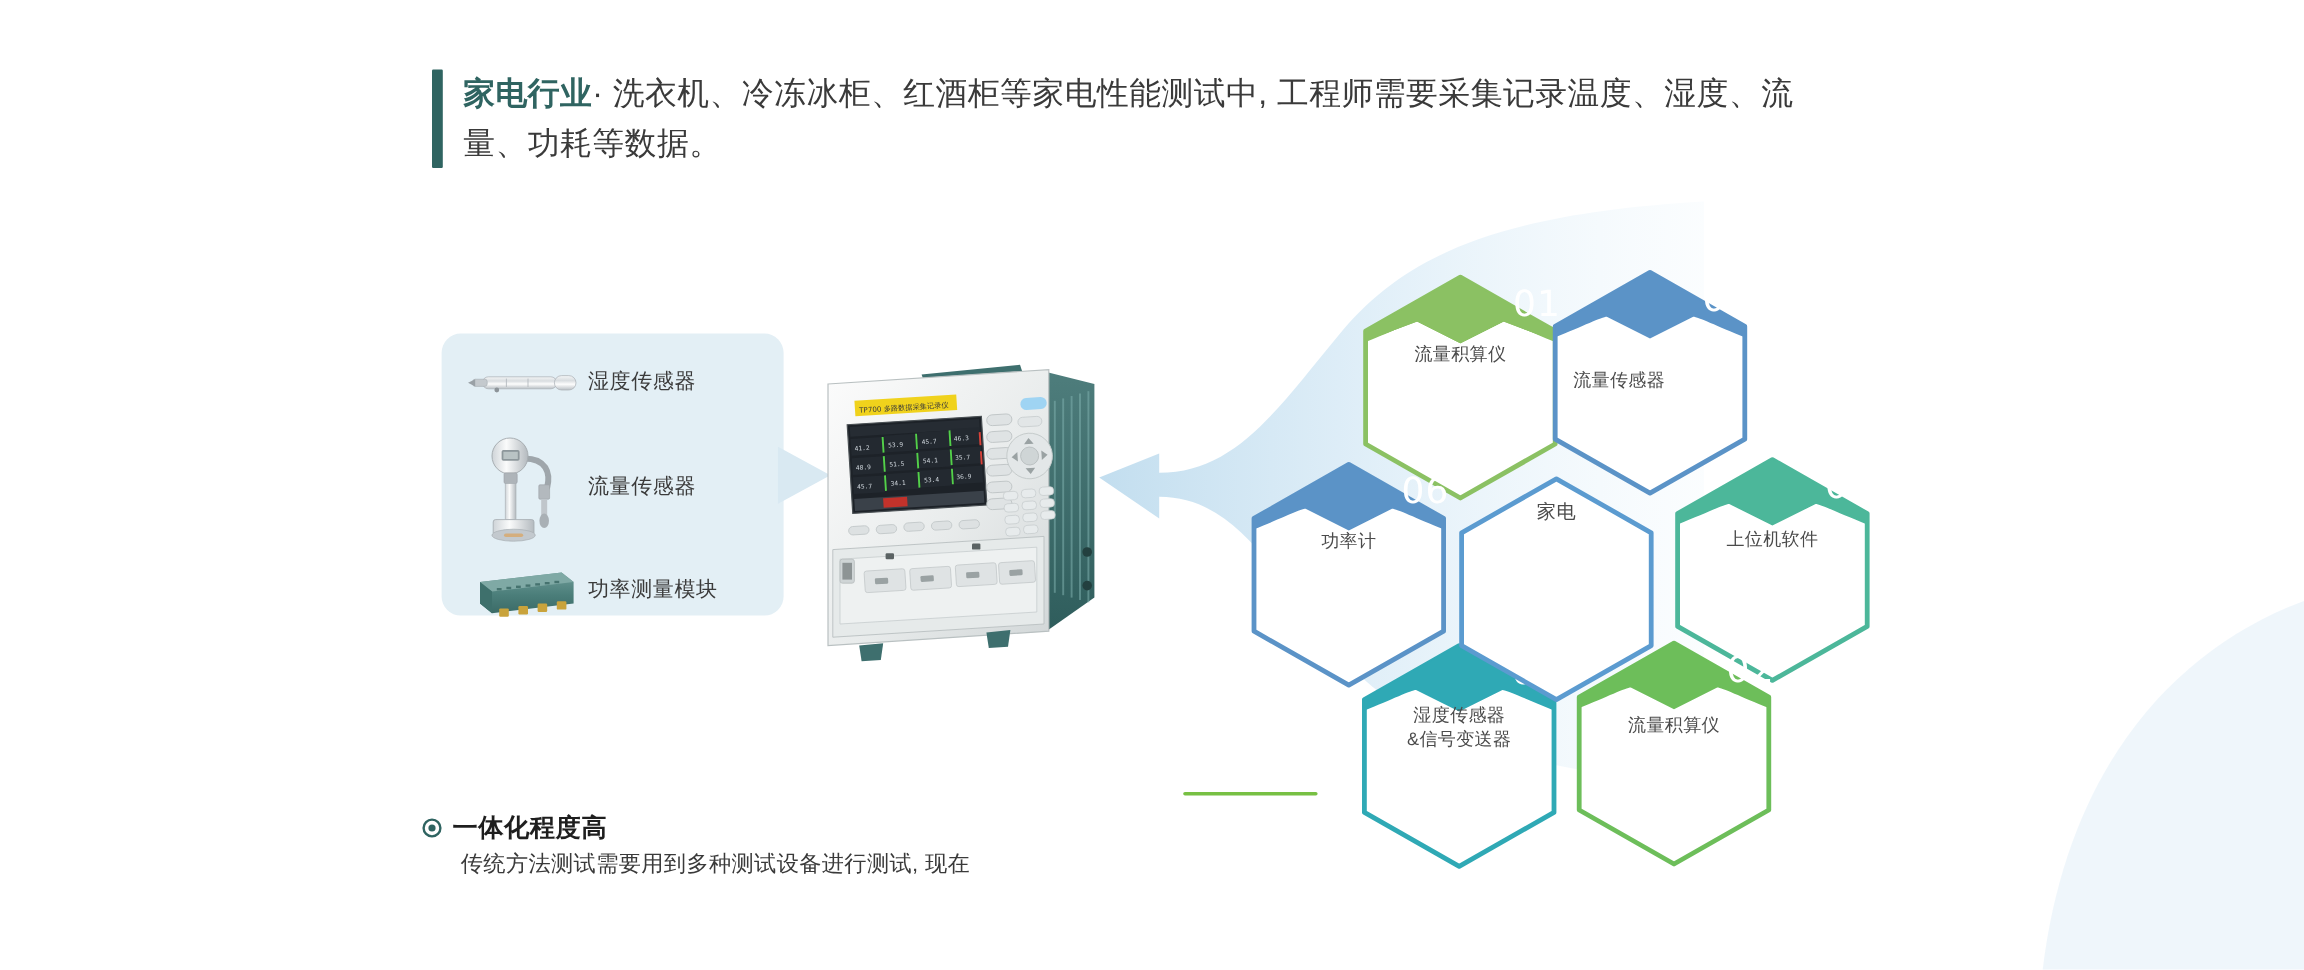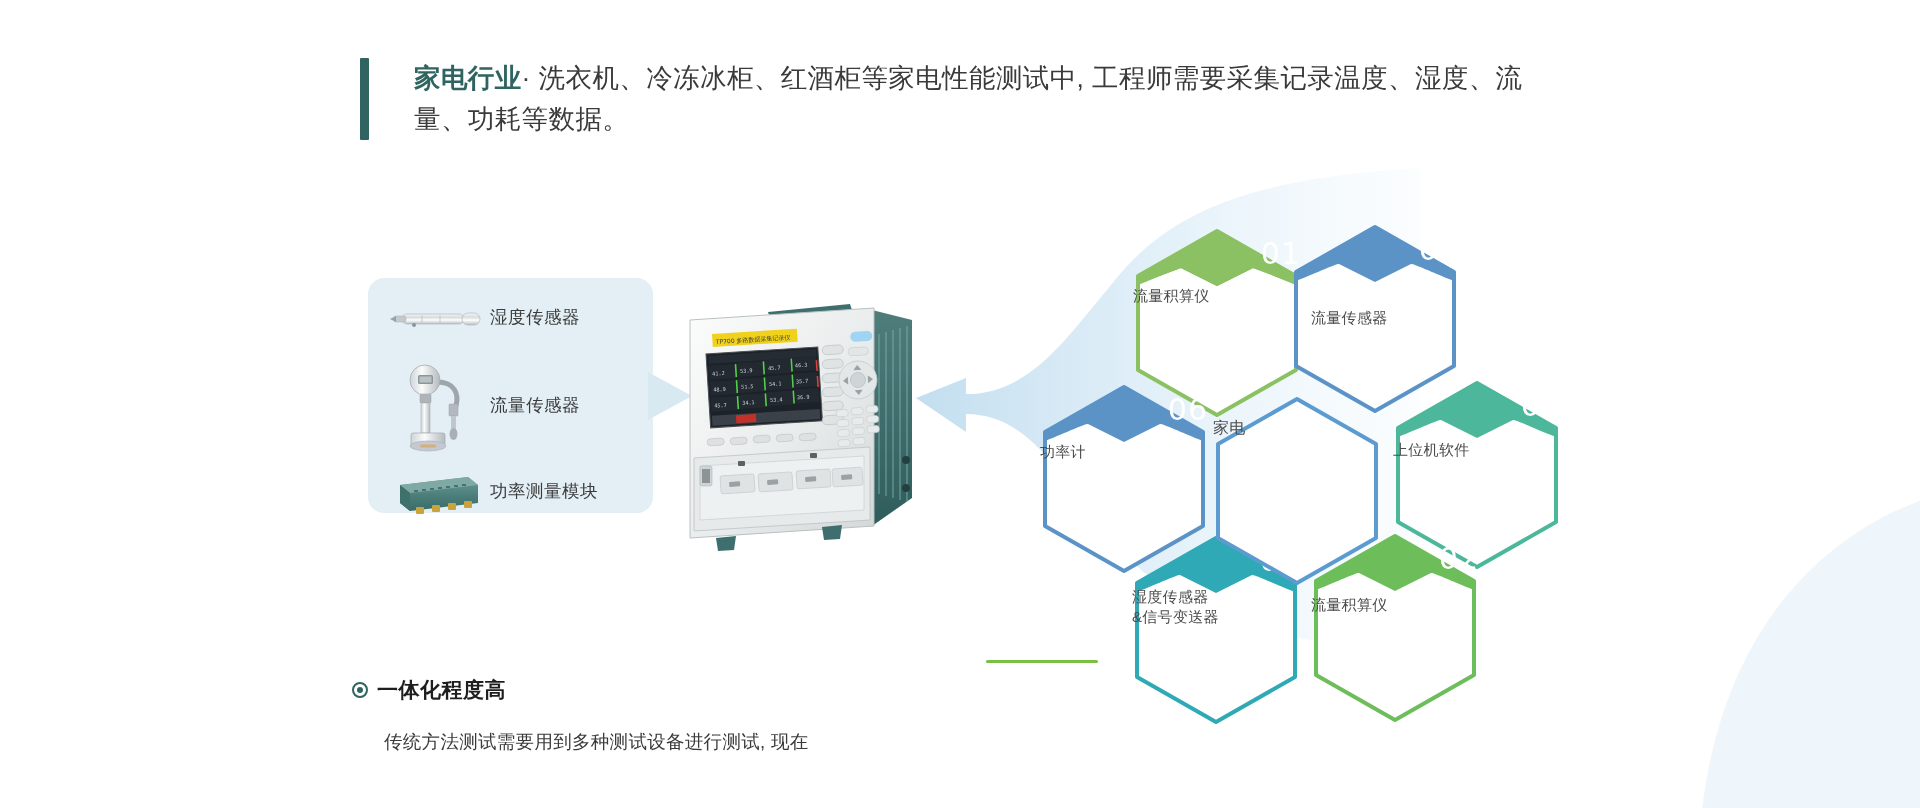--- a/index.html
+++ b/index.html
@@ -5,21 +5,21 @@
   * { box-sizing: border-box; margin: 0; padding: 0; }
   html, body {
     width: 1920px; height: 808px;
     background: #ffffff;
     font-family: "Liberation Sans", "DejaVu Sans", sans-serif;
     overflow: hidden;
   }
   #stage { position: relative; width: 1920px; height: 808px; background:#fff; }
 
   
-  .head-block { position:absolute; left:360px; top:58px; width:1180px; display:flex;gap:28px; }
+  .head-block { position:absolute; left:360px; top:58px; width:1180px; display:flex; }
   .head-bar { width:9px; background:#2f6461; border-radius:1px; flex:0 0 9px; margin-right:17px; }
   .head-text { font-size:26.5px; line-height:41px; color:#3a3a3a; letter-spacing:.4px; font-weight:500;}
   .head-text .hl { color:#2f6461; font-weight:700; }
 
   
   .sensor-card{
     position:absolute; left:368px; top:278px; width:285px; height:235px;
     background:#e3eff5; border-radius:16px;
   }
   .sensor-arrow{
@@ -47,39 +47,39 @@
 
   
   .hex{ position:absolute; width:168px; height:190px; z-index:4; }
   .hex svg{ position:absolute; inset:0; width:100%; height:100%; }
   .hex .num{
     position:absolute; top:8px; left:0; width:100%; text-align:right;
     font-size:30px; color:#ffffff; font-weight:400; letter-spacing:1px;
     font-family:"DejaVu Sans", sans-serif;
   }
   .hex .cap{
-    position:absolute; left:0; width:100%; 
+    position:absolute; left:0; width:100%; text-align:center;
     font-size:15px; color:#4b4b4b; line-height:20px; letter-spacing:.3px;
   }
   .hex .art{ position:absolute; left:0; width:100%; display:flex; justify-content:center; }
 
   .h01{ left:1133px; top:228px; }
   .h02{ left:1291px; top:224px; }
   .h03{ left:1393px; top:380px; }
   .h04{ left:1311px; top:533px; }
   .h05{ left:1132px; top:535px; }
   .h06{ left:1040px; top:384px; }
   .hC { left:1213px; top:396px; }
 
   
   .feat{ position:absolute; left:352px; top:636px; }
   .feat-title{ display:flex; align-items:center; font-size:21px; font-weight:700; color:#1e1e1e; letter-spacing:.5px;margin-top:40px;}
   .dot-icon{ width:16px; height:16px; border-radius:50%; border:2.2px solid #2f6461; margin-right:9px; position:relative; flex:0 0 16px;}
   .dot-icon::after{ content:""; position:absolute; inset:2.6px; border-radius:50%; background:#2f6461; }
-  .feat-body{ margin-top:22px; margin-left:32px; font-size:18.5px; line-height:32px; color:#3a3a3a; letter-spacing:.3px;}
+  .feat-body{ margin-left:32px; font-size:18.5px; line-height:32px; color:#3a3a3a; letter-spacing:.3px;}
 
   .corner-swoosh{ position:absolute; right:-2px; bottom:-2px; width:330px; height:330px; z-index:0; }
 </style>
 </head>
 <body>
 
 <div id="stage">
 
   <div class="head-block">
     <div class="head-bar"></div>

